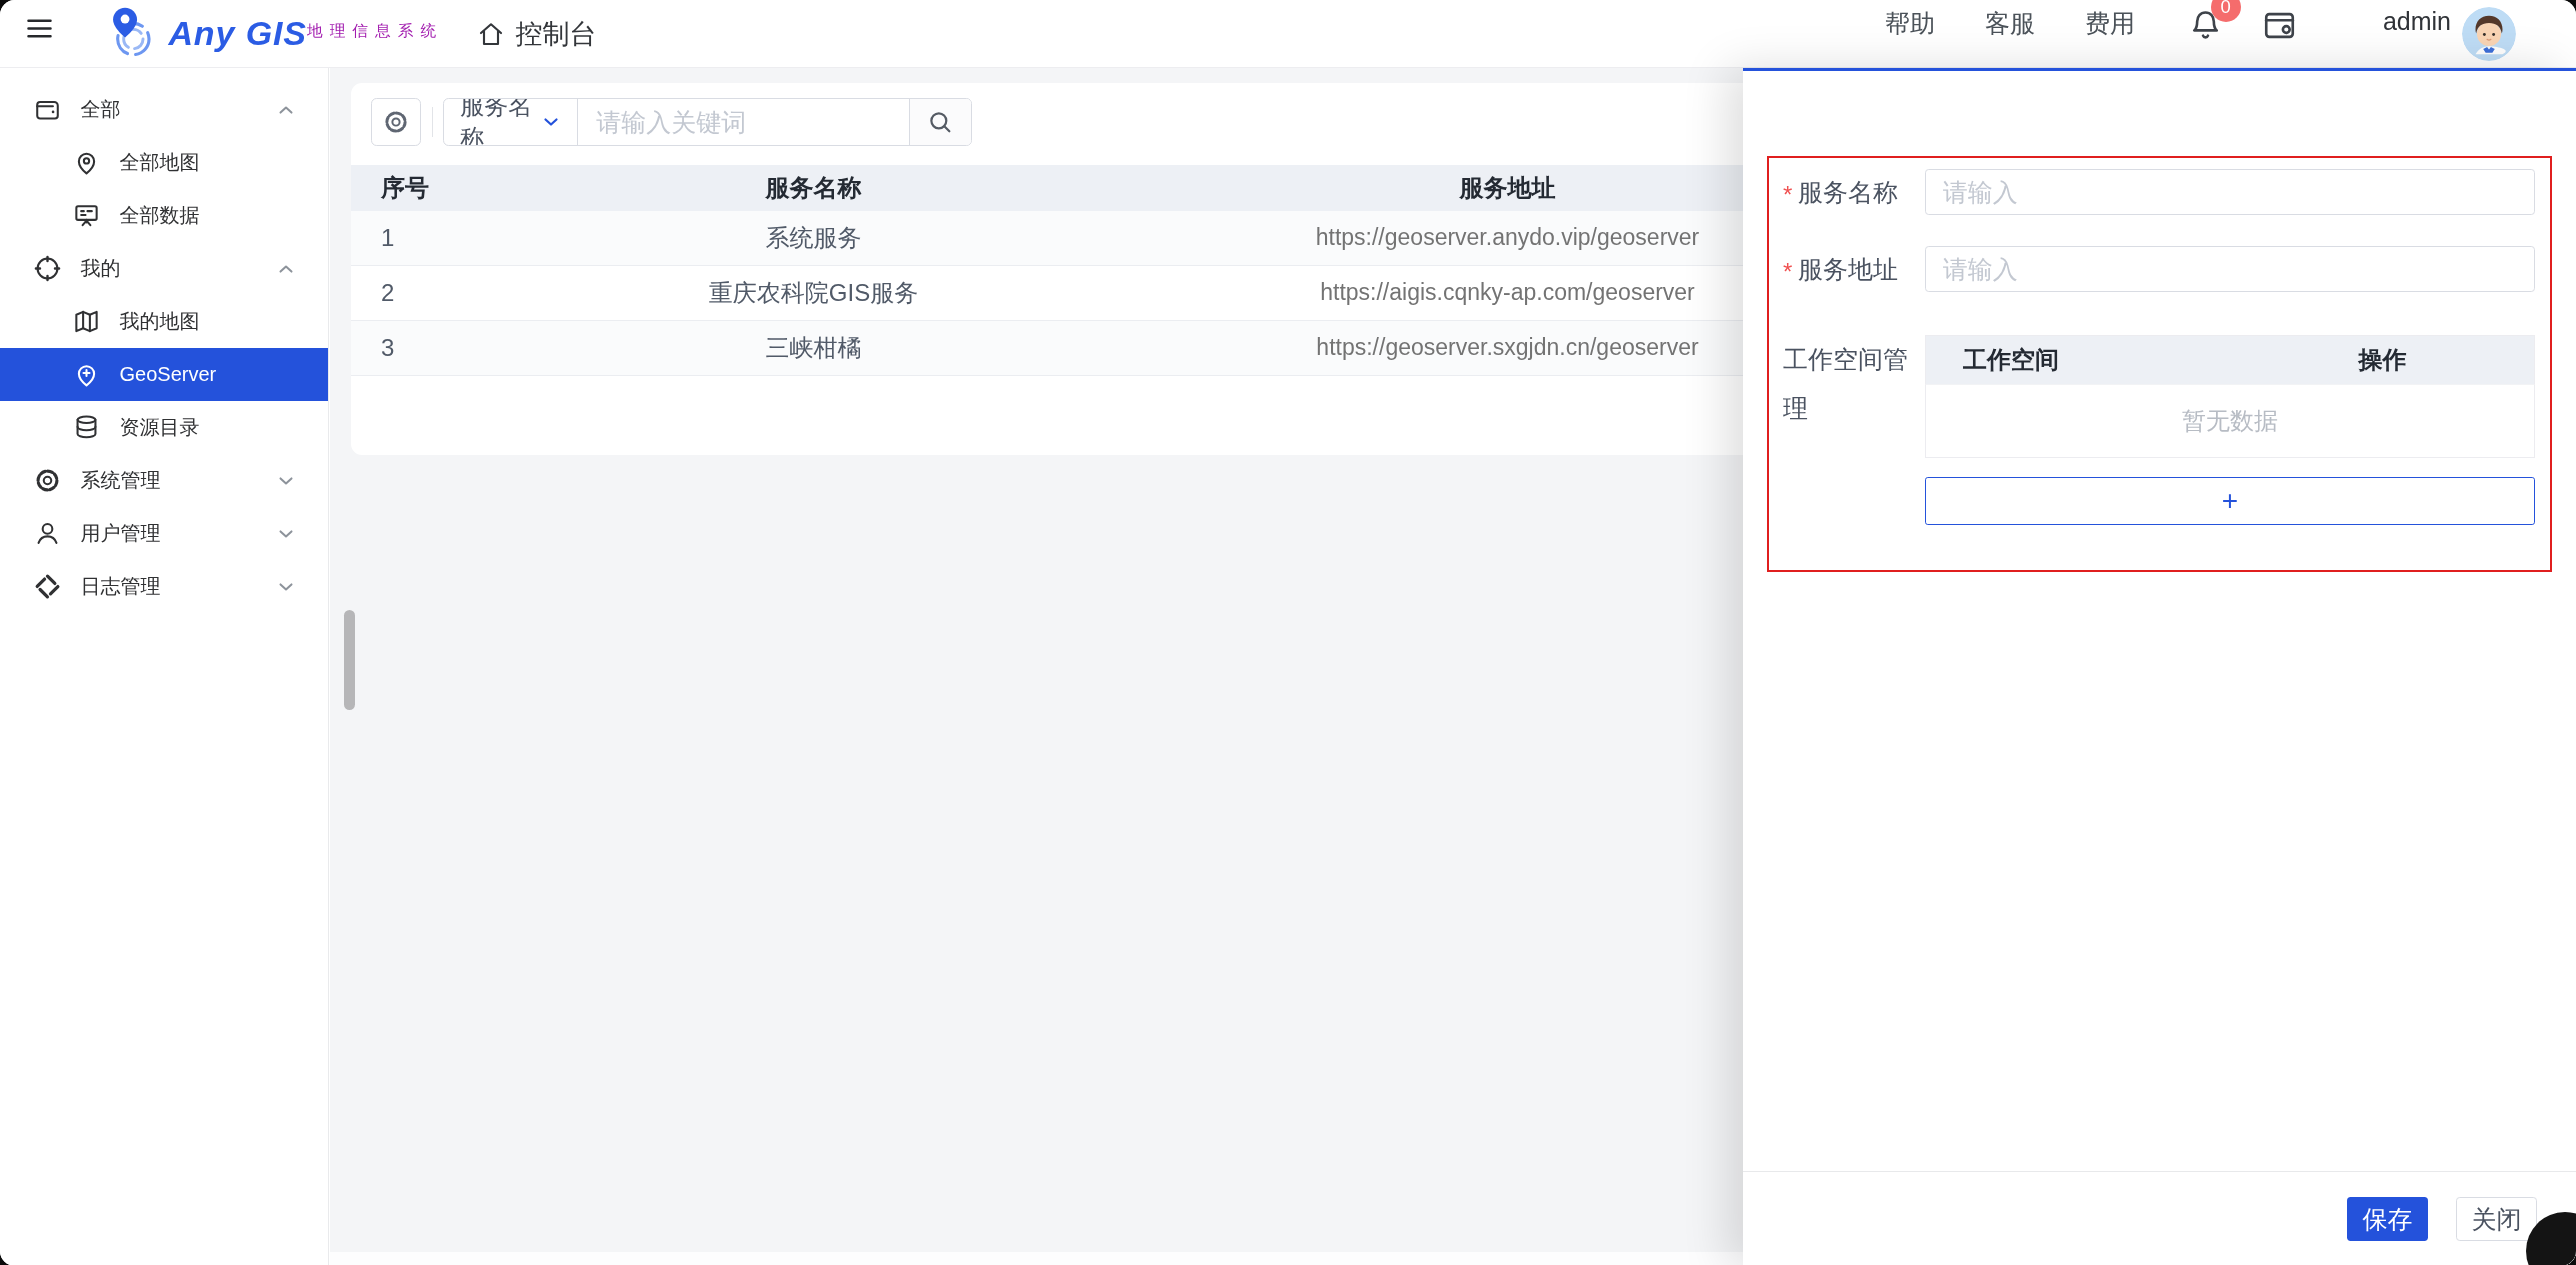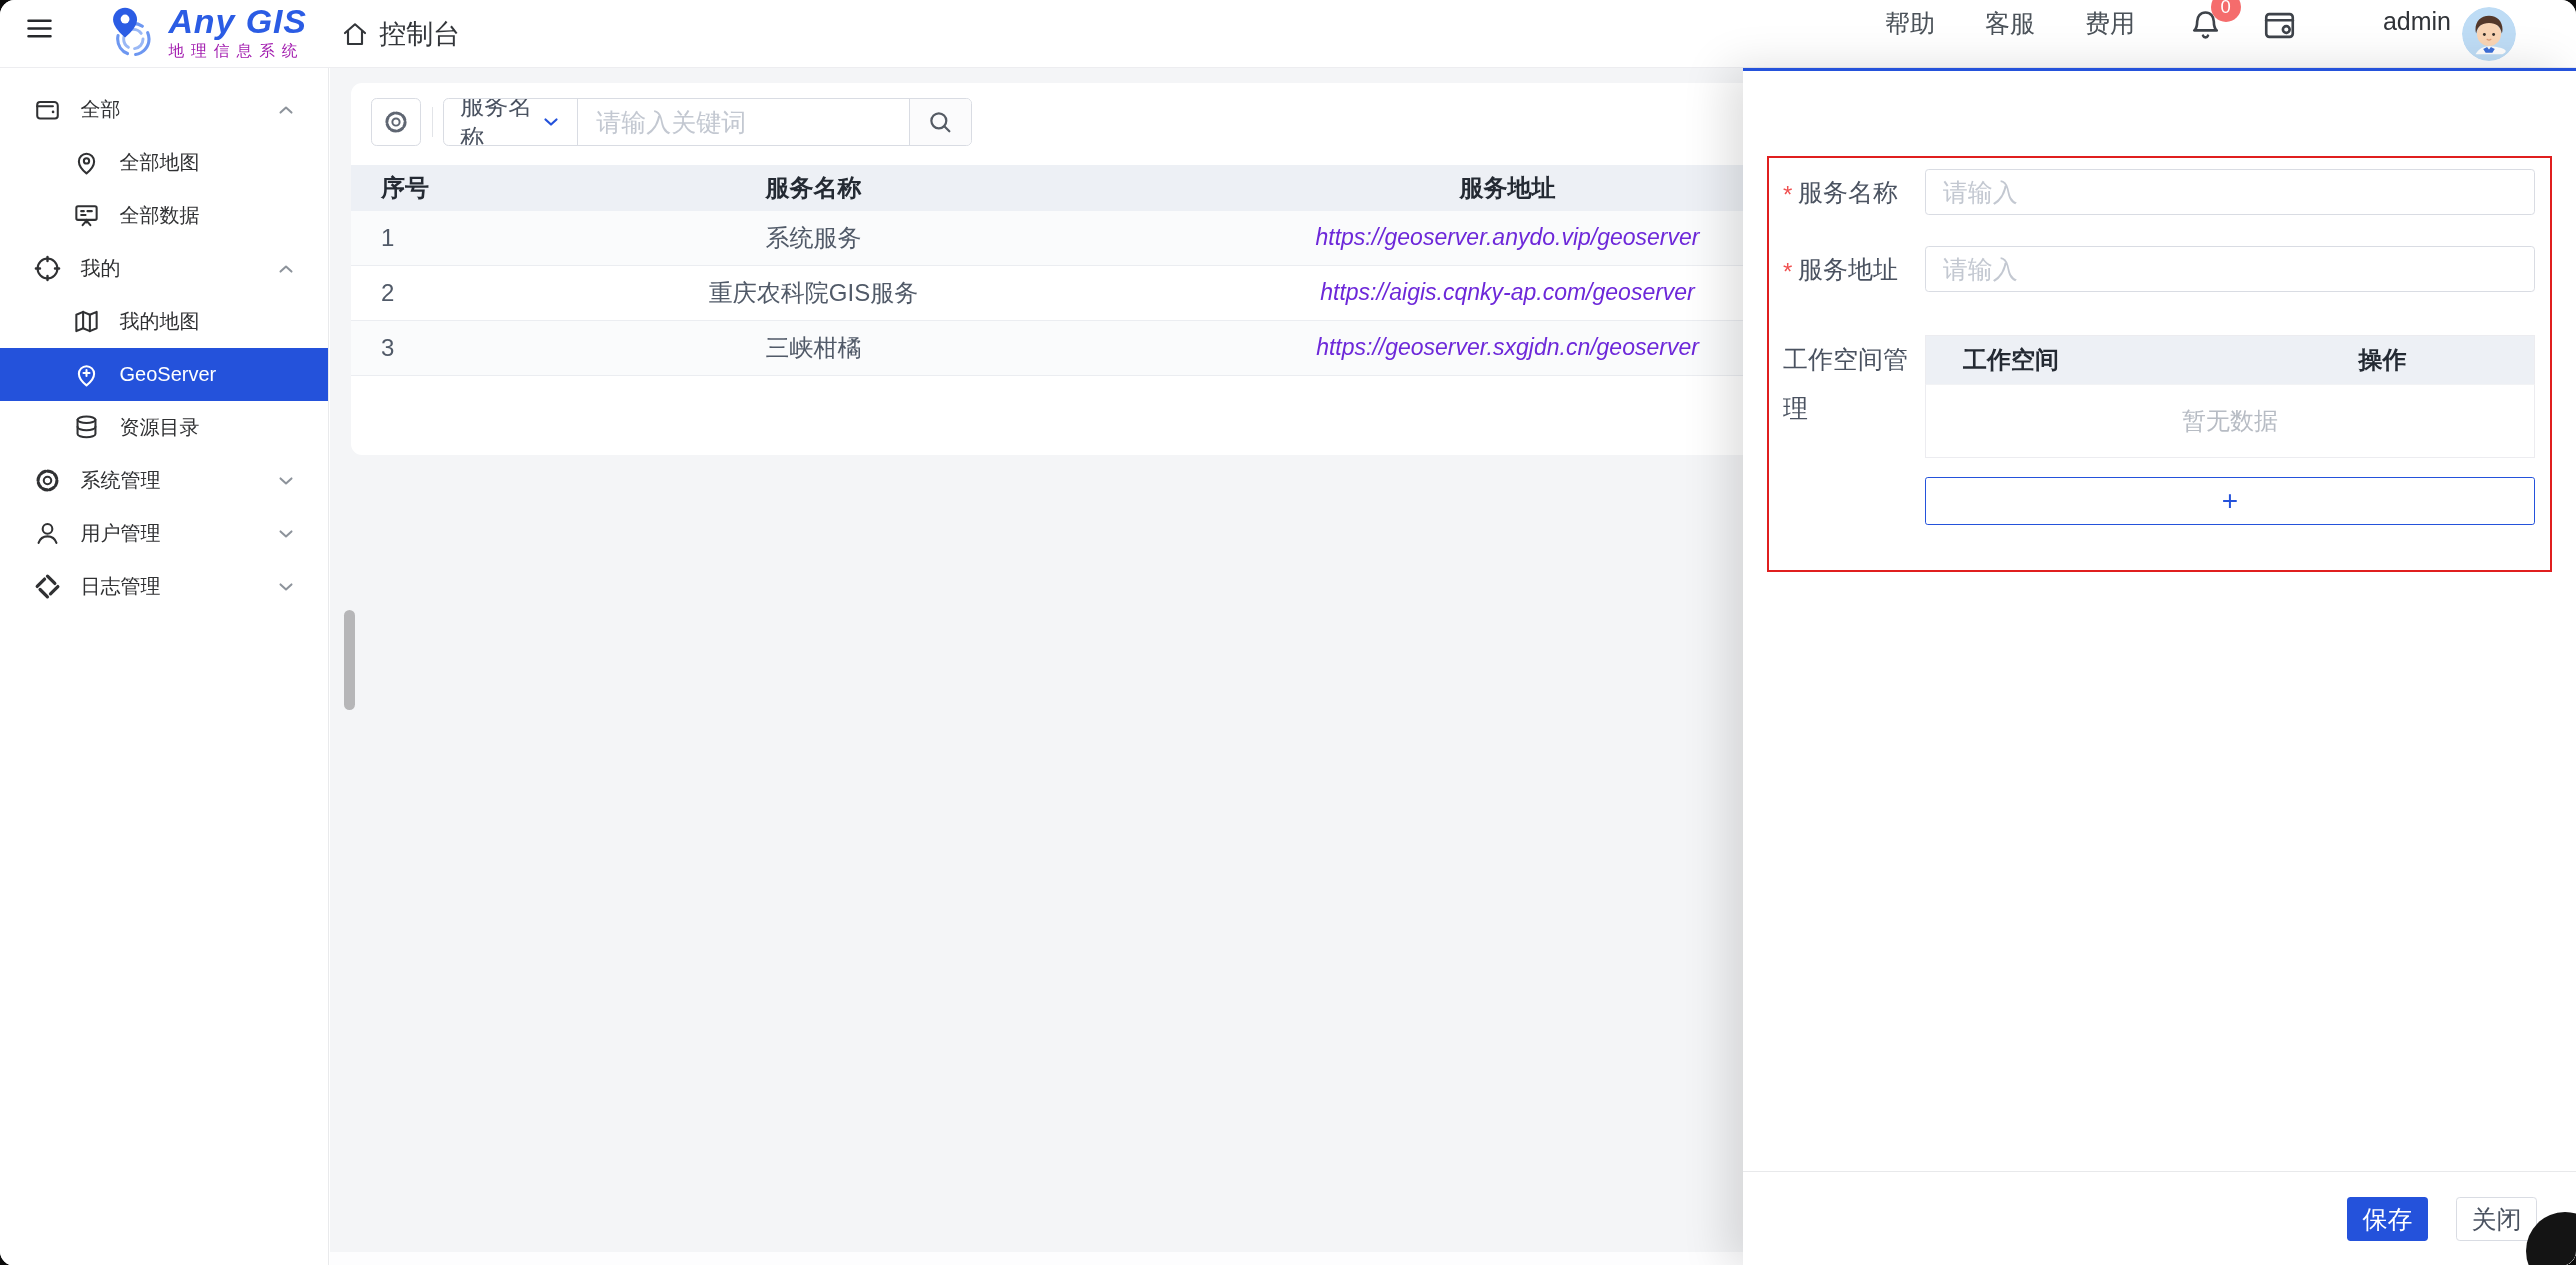--- a/index.html
+++ b/index.html
@@ -9,21 +9,21 @@
   
   .icon { display:inline-flex; align-items:center; justify-content:center; flex:none; }
   .icon svg { width:100%; height:100%; fill:none; stroke:currentColor; stroke-width:1.7; stroke-linecap:round; stroke-linejoin:round; }
 
   
   #header { position:absolute; left:0; top:0; right:0; height:68px; background:#fff; border-bottom:0.9px solid #ededf0; display:flex; align-items:center; z-index:30; }
   .hamburger { width:41px; height:41px; margin-left:24px; color:#26282b; cursor:pointer; }
   .hamburger .icon { width:31px; height:31px; }
   .logo { display:flex; align-items:center; margin-left:37px; }
   .logo-mark { width:59px; height:59px; }
-  .logo-text { margin-left:7.4px; display:flex; flex-direction:column; }
+  .logo-text { margin-left:7.4px; display:flex; flex-direction:row; }
   .logo-title { font-size:34px; font-weight:bold; font-style:italic; color:#2b5ce4; letter-spacing:0.9px; line-height:33px; }
   .logo-sub { font-size:15.7px; color:#a21caf; letter-spacing:7px; margin-top:3.7px; }
   .console { display:flex; align-items:center; margin-left:33px; color:#33363a; cursor:pointer; }
   .console .icon { width:30px; height:30px; }
   .console-label { font-size:27px; margin-left:9.3px; }
   .header-right { margin-left:auto; display:flex; align-items:flex-start; padding-right:60px; }
   .header-link { font-size:25px; color:#4b5259; margin-left:50px; cursor:pointer; }
   .bell-wrap { position:relative; margin-left:52px; cursor:pointer; color:#3e434a; }
   .bell-wrap .icon { width:37px; height:37px; }
   .badge { position:absolute; top:-15px; right:-16.7px; min-width:30px; height:30px; border-radius:15px; background:#f56c6c; color:#fff; font-size:18.5px; display:flex; align-items:center; justify-content:center; padding:0 7.4px; }
@@ -62,21 +62,21 @@
   .search-btn .icon svg { stroke-width:1.9; }
 
   .table { margin-top:18.5px; }
   .thead, .trow { display:grid; grid-template-columns:185px 555px 833px 1fr; align-items:center; }
   .thead { height:46px; background:#edf0f5; font-weight:bold; font-size:24px; color:#242a33; }
   .th.c1, .td.c1 { padding-left:30px; text-align:left; }
   .th.c2, .td.c2, .th.c3, .td.c3 { text-align:center; }
   .trow { height:55px; border-bottom:0.9px solid #ebedf1; background:#fff; }
   .trow:nth-child(even) { background:#fafbfc; }
   .td { font-size:24px; color:#515a68; }
-  .td.c3 { font-size:23px; color:#6d28d9;font-style:italic; }
+  .td.c3 { font-size:23px; color:#737373; }
 
   .v-scroll-thumb { position:absolute; left:14px; top:542px; width:11px; height:100px; border-radius:5.6px; background:#b6b6b8; cursor:pointer; }
   .bottom-strip { position:absolute; left:0; right:0; bottom:0; height:14px; background:#fdfdfe; }
 
   
   #drawer { position:absolute; top:68px; right:0; bottom:0; width:833px; background:#fff; border-top:3.7px solid #2452db; box-shadow:-16.7px 0 43px rgba(0,0,0,0.13); z-index:40; }
   .drawer-header { height:74px; display:flex; align-items:center; justify-content:space-between; padding:0 41px; border-bottom:0.9px solid #e8e9eb; }
   .drawer-title { font-size:28px; font-weight:bold; color:#1d2129; }
   .drawer-close { width:31px; height:31px; color:#9aa0a6; cursor:pointer; }
   .drawer-close svg { stroke-width:1.6; }

